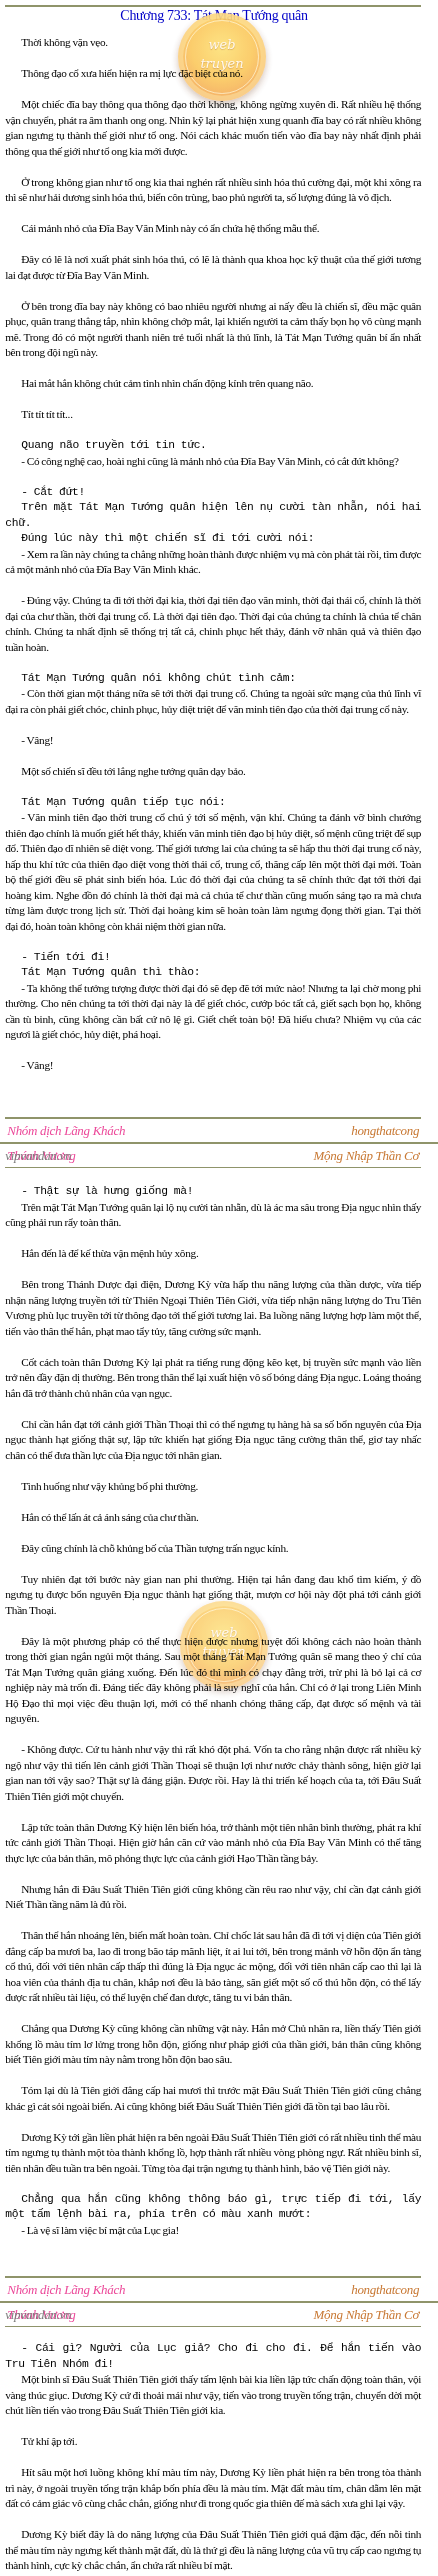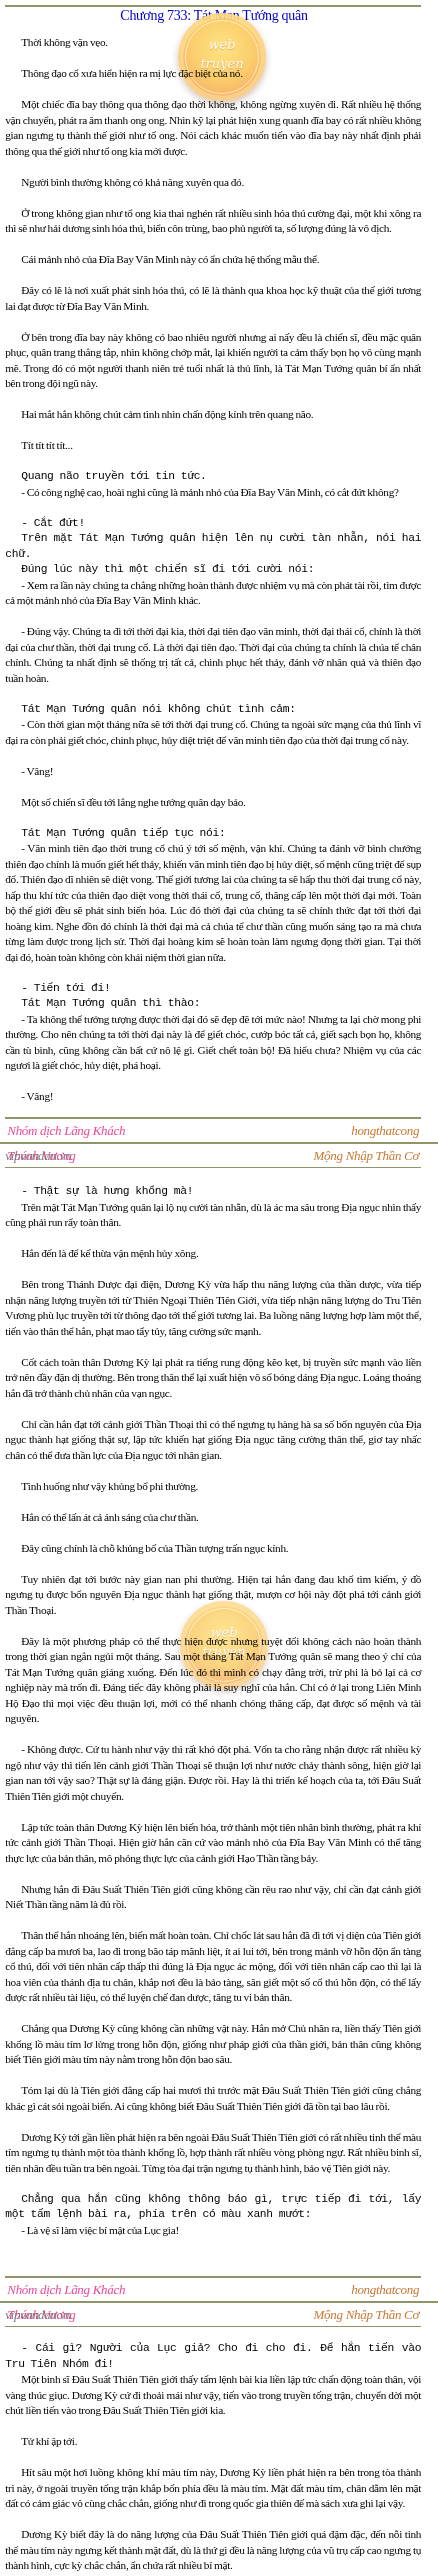--- a/index.html
+++ b/index.html
@@ -92,21 +92,20 @@
   </div>
   <div class="watermark behind" style="left:180px; top:1601px;">
     <div class="wm-ring"></div>
     <div class="wm-text"><span>web</span><br><span>truyen</span></div>
   </div>
 
   <div class="content" id="sec1" style="top:35px;">
       <p>Thời không vặn vẹo.</p>
       <p>Thông đạo cổ xưa hiển hiện ra mị lực đặc biệt của nó.</p>
       <p>Một chiếc đĩa bay thông qua thông đạo thời không, không ngừng xuyên đi. Rất nhiều hệ thống vận chuyển, phát ra âm thanh ong ong. Nhìn kỹ lại phát hiện xung quanh đĩa bay có rất nhiều không gian ngưng tụ thành thế giới như tổ ong. Nói cách khác muốn tiến vào đĩa bay này nhất định phải thông qua thế giới như tổ ong kia mới được.</p>
-      <p>Người bình thường không có khả năng xuyên qua đó.</p>
       <p>Ở trong không gian như tổ ong kia thai nghén rất nhiều sinh hóa thú cường đại, một khi xông ra thì sẽ như hải dương sinh hóa thú, biển côn trùng, bao phủ người ta, số lượng đúng là vô địch.</p>
       <p>Cái mảnh nhỏ của Đĩa Bay Văn Minh này có ẩn chứa hệ thống mẫu thể.</p>
       <p>Đây có lẽ là nơi xuất phát sinh hóa thú, có lẽ là thành qua khoa học kỹ thuật của thế giới tương lai đạt được từ Đĩa Bay Văn Minh.</p>
       <p>Ở bên trong đĩa bay này không có bao nhiêu người nhưng ai nấy đều là chiến sĩ, đều mặc quân phục, quân trang thẳng tắp, nhìn không chớp mắt, lại khiến người ta cảm thấy bọn họ vô cùng mạnh mẽ. Trong đó có một người thanh niên trẻ tuổi nhất là thủ lĩnh, là Tát Mạn Tướng quân bí ẩn nhất bên trong đội ngũ này.</p>
       <p>Hai mắt hắn không chút cảm tình nhìn chấn động kính trên quang não.</p>
       <p>Tít tít tít tít...</p>
       <p class="tight">Quang não truyền tới tin tức.</p>
       <p>- Có công nghệ cao, hoài nghi cũng là mảnh nhỏ của Đĩa Bay Văn Minh, có cắt đứt không?</p>
       <p class="tight">- Cắt đứt!</p>
       <p class="tight">Trên mặt Tát Mạn Tướng quân hiện lên nụ cười tàn nhẫn, nói hai chữ.</p>
@@ -134,21 +133,21 @@
     <div class="line full"></div>
     <div class="row">
       <span class="l">Thánh Vương</span>
       <span class="c">vipvandan.vn</span>
       <span class="r">Mộng Nhập Thần Cơ</span>
     </div>
     <div class="line"></div>
   </div>
 
   <div class="content" id="sec2" style="top:1184px;">
-      <p class="tight">- Thật sự là hưng khổng mà!</p>
+      <p class="tight">- Thật sự là hưng giống mà!</p>
       <p>Trên mặt Tát Mạn Tướng quân lại lộ nụ cười tàn nhẫn, dù là ác ma sâu trong Địa ngục nhìn thấy cũng phải run rẩy toàn thân.</p>
       <p>Hắn đến là để kế thừa vận mệnh hủy xông.</p>
       <p>Bên trong Thánh Dược đại điện, Dương Kỳ vừa hấp thu năng lượng của thần dược, vừa tiếp nhận năng lượng truyền tới từ Thiên Ngoại Thiên Tiên Giới, vừa tiếp nhận năng lượng do Tru Tiên Vương phù lục truyền tới từ thông đạo tới thế giới tương lai. Ba luồng năng lượng hợp làm một thể, tiến vào thân thể hắn, phạt mao tẩy tủy, tăng cường sức mạnh.</p>
       <p>Cốt cách toàn thân Dương Kỳ lại phát ra tiếng rung động kẽo kẹt, bị truyền sức mạnh vào liền trở nên đầy đặn dị thường. Bên trong thân thể lại xuất hiện vô số bóng dáng Địa ngục. Loáng thoáng hắn đã trở thành chủ nhân của vạn ngục.</p>
       <p>Chỉ cần hắn đạt tới cảnh giới Thần Thoại thì có thể ngưng tụ hàng hà sa số bổn nguyên của Địa ngục thành hạt giống thật sự, lập tức khiến hạt giống Địa ngục tăng cường thân thể, giơ tay nhấc chân có thể đưa thần lực của Địa ngục tới nhân gian.</p>
       <p>Tình huống như vậy khủng bố phi thường.</p>
       <p>Hắn có thể lấn át cả ánh sáng của chư thần.</p>
       <p>Đây cũng chính là chỗ khủng bố của Thần tượng trấn ngục kính.</p>
       <p>Tuy nhiên đạt tới bước này gian nan phi thường. Hiện tại hắn đang đau khổ tìm kiếm, ý đồ ngưng tụ được bổn nguyên Địa ngục thành hạt giống thật, mượn cơ hội này đột phá tới cảnh giới Thần Thoại.</p>
       <p>Đây là một phương pháp có thể thực hiện được nhưng tuyệt đối không cách nào hoàn thành trong thời gian ngắn ngủi một tháng. Sau một tháng Tát Mạn Tướng quân sẽ mang theo ý chí của Tát Mạn Tướng quân giáng xuống. Đến lúc đó thì mình có chạy đằng trời, trừ phi là bỏ lại cả cơ nghiệp này mà trốn đi. Đáng tiếc đây không phải là suy nghĩ của hắn. Chỉ có ở lại trong Liên Minh Hộ Đạo thì mọi việc đều thuận lợi, mới có thể nhanh chóng thăng cấp, đạt được số mệnh và tài nguyên.</p>

